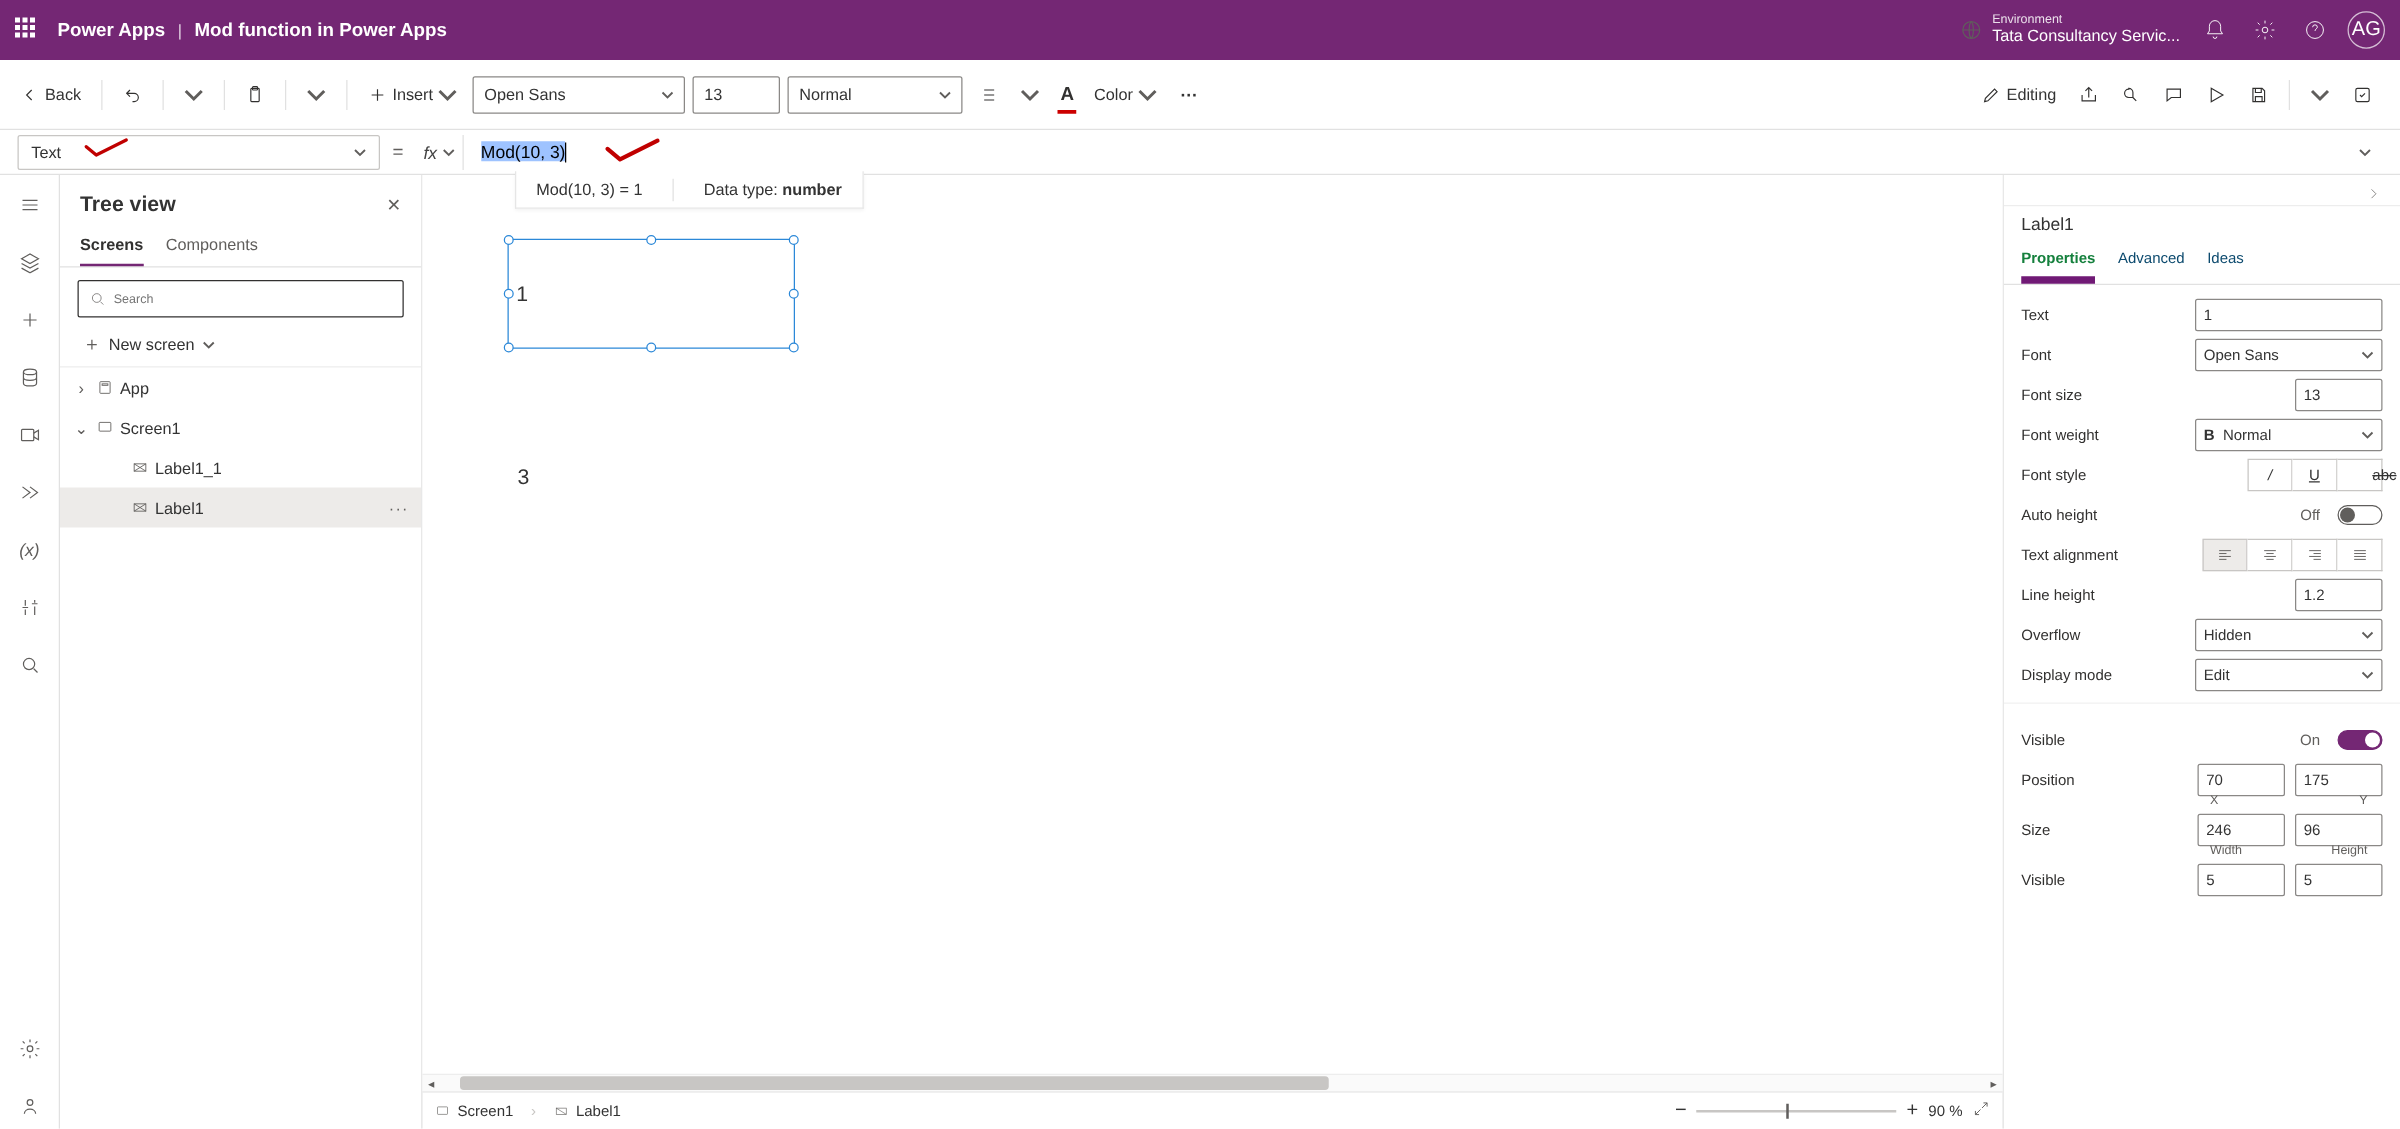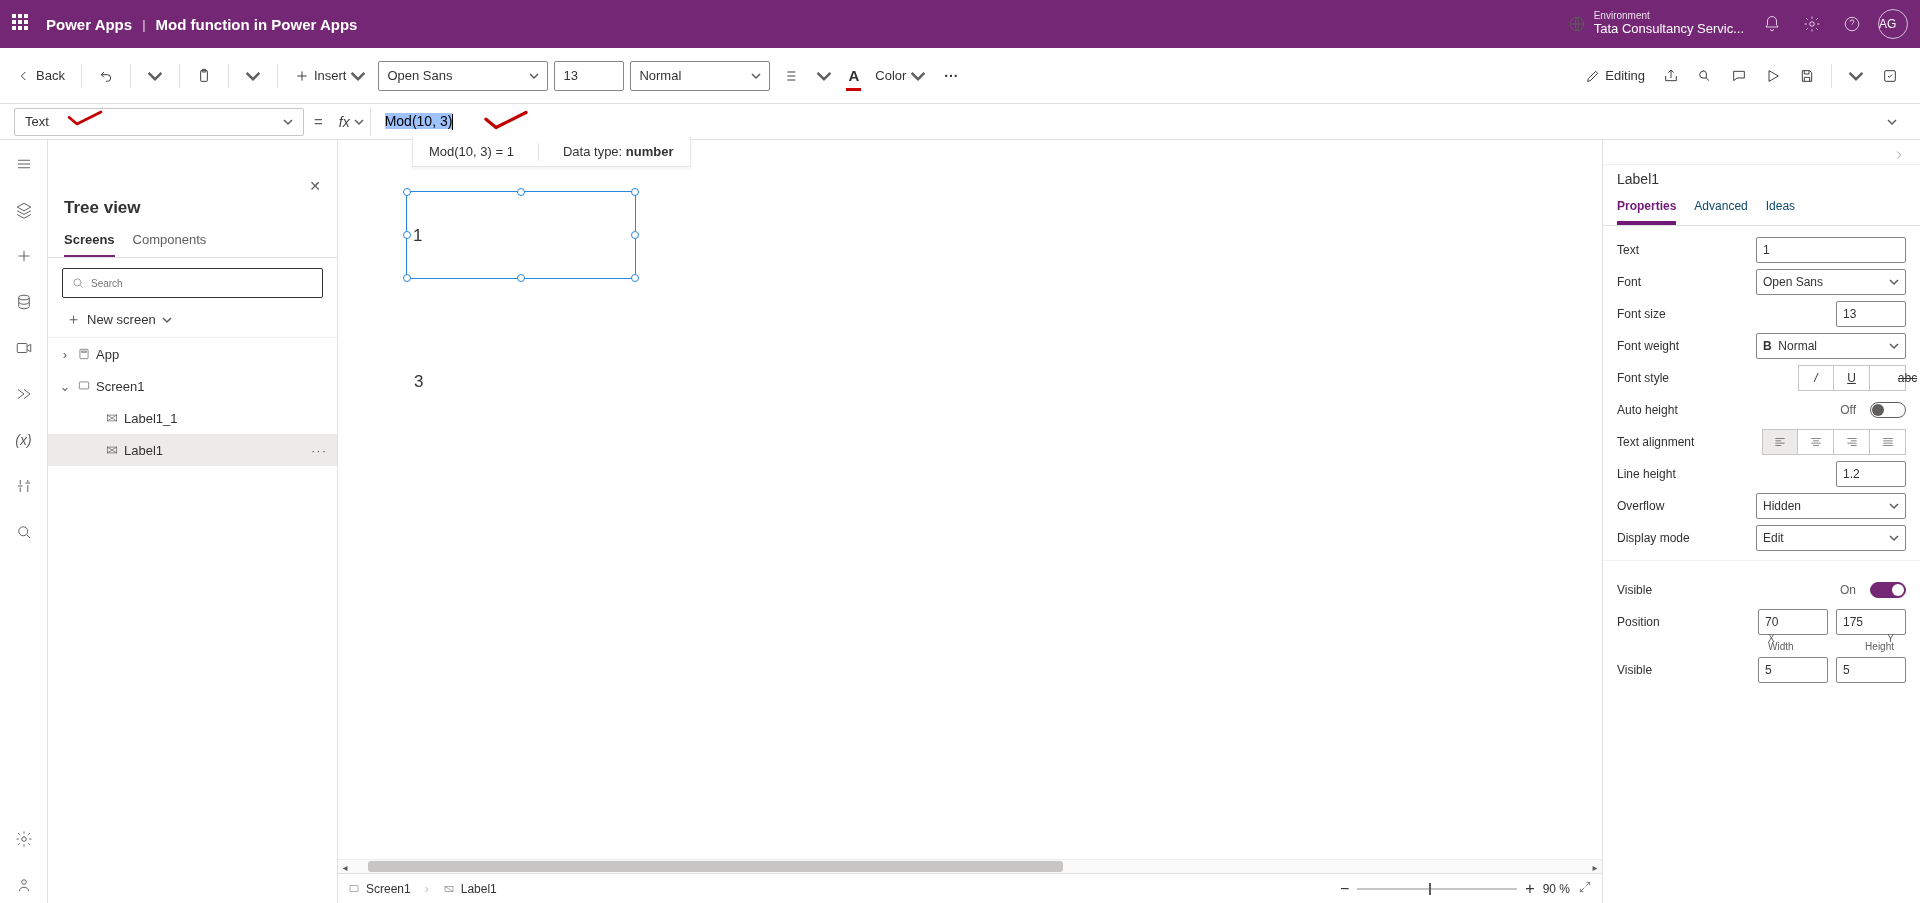--- a/index.html
+++ b/index.html
@@ -13,21 +13,21 @@
   .top-bar .app-title { font-size:15px; font-weight:600; }
   .top-bar .bar-divider { margin:0 10px; font-weight:300; opacity:.8; }
   .top-bar .page-name { font-size:15px; font-weight:600; }
   .top-bar .spacer { flex:1; }
   .top-bar .env { display:flex; align-items:center; gap:8px; margin-right:8px; }
   .top-bar .env svg { width:18px; height:18px; }
   .top-bar .env-text small { display:block; font-size:10px; opacity:.85; line-height:1; }
   .top-bar .env-text span { font-size:13px; line-height:1.2; }
   .top-bar .icon-btn { width:40px; height:48px; display:flex; align-items:center; justify-content:center; cursor:pointer; }
   .top-bar .icon-btn svg { width:18px; height:18px; stroke:#fff; }
-  .avatar { width:30px; height:30px; border:1px solid rgba(255,255,255,.7); border-radius:50%; display:flex; align-items:center; font-size:12px; margin-left:6px; }
+  .avatar { width:30px; height:30px; border:1px solid rgba(255,255,255,.7); border-radius:50%; display:flex; align-items:center; justify-content:center; font-size:16px; margin-left:6px; }
 
   
   .ribbon { height:56px; border-bottom:1px solid #e1e1e1; display:flex; align-items:center; padding:0 10px; gap:6px; }
   .rib-btn { height:30px; padding:0 6px; display:flex; align-items:center; gap:4px; cursor:pointer; border-radius:3px; }
   .rib-btn svg { width:16px; height:16px; stroke:#323130; fill:none; stroke-width:1.4; }
   .rib-btn.text span { font-size:13px; }
   .rib-sep { width:1px; height:24px; background:#e1e1e1; margin:0 4px; }
   .select-box { height:30px; border:1px solid #8a8886; border-radius:2px; display:flex; align-items:center; padding:0 8px; gap:8px; background:#fff; cursor:pointer; }
   .select-box.wide { width:170px; justify-content:space-between; }
   .select-box.num { width:70px; }
@@ -62,21 +62,21 @@
 
   
   .left-rail { width:48px; border-right:1px solid #e1e1e1; display:flex; flex-direction:column; align-items:center; padding-top:6px; gap:10px; }
   .left-rail .rail-btn { width:36px; height:36px; display:flex; align-items:center; justify-content:center; cursor:pointer; border-radius:3px; }
   .left-rail .rail-btn svg { width:18px; height:18px; stroke:#605e5c; fill:none; stroke-width:1.3; }
   .left-rail .rail-spacer { flex:1; }
 
   
   .tree-pane { width:290px; border-right:1px solid #e1e1e1; display:flex; flex-direction:column; background:#fff; }
   .tree-head { padding:14px 16px 6px; display:flex; align-items:center; justify-content:space-between; }
-  .tree-head h2 { font-size:17px; font-weight:600;margin-top:44px; }
+  .tree-head h2 { font-size:17px; font-weight:600; }
   .tree-head .close { cursor:pointer; font-size:14px; color:#605e5c; }
   .tree-tabs { display:flex; gap:18px; padding:0 16px; border-bottom:1px solid #e1e1e1; }
   .tree-tabs div { padding:8px 0; font-size:13px; cursor:pointer; color:#605e5c; }
   .tree-tabs div.active { color:#323130; font-weight:600; border-bottom:2px solid #742774; }
   .search-wrap { padding:10px 14px 6px; }
   .search-input { height:30px; border:1px solid #323130; border-radius:2px; display:flex; align-items:center; padding:0 8px; gap:6px; }
   .search-input svg { width:14px; height:14px; stroke:#605e5c; fill:none; }
   .search-input input { border:none; outline:none; flex:1; font-size:10px; }
   .new-screen { display:flex; align-items:center; gap:6px; padding:6px 18px 8px; font-size:13px; cursor:pointer; border-bottom:1px solid #ededed; }
   .tree-list { flex:1; overflow:auto; }
@@ -114,21 +114,21 @@
   .zoom-track { width:160px; height:2px; background:#c8c6c4; position:relative; }
   .zoom-track .knob { position:absolute; top:-5px; width:2px; height:12px; background:#605e5c; left:45%; }
 
   
   .prop-pane { width:318px; border-left:1px solid #e1e1e1; display:flex; flex-direction:column; background:#fff; font-size:12px; overflow:hidden; }
   .prop-head { padding:8px 14px 2px; border-bottom:1px solid #ededed; display:flex; align-items:center; justify-content:flex-end;}
   .prop-head svg{width:14px;height:14px;stroke:#605e5c;fill:none;}
   .prop-title { padding:6px 14px 6px; font-size:14px; }
   .prop-tabs { display:flex; gap:18px; padding:0 14px; border-bottom:1px solid #e1e1e1; }
   .prop-tabs div { padding:6px 0 8px; font-size:12px; cursor:pointer; color:#0c4a6e; }
-  .prop-tabs div.active { color:#701a75; font-weight:600; border-bottom:4px solid #701a75; }
+  .prop-tabs div.active { color:#15803d; font-weight:600; border-bottom:6px solid #701a75; }
   .prop-body { flex:1; overflow:auto; padding:8px 14px 0; }
   .prow { display:flex; align-items:center; min-height:32px; gap:8px; }
   .prow .plabel { flex:1; color:#323130; }
   .pinput { height:26px; border:1px solid #8a8886; border-radius:2px; padding:0 6px; background:#fff; display:flex; align-items:center; justify-content:space-between; }
   .pinput.w-full { width:150px; }
   .pinput.small2 { width:70px; }
   .btn-group { display:flex; }
   .btn-group .mini { width:36px; height:26px; border:1px solid #c8c6c4; display:flex; align-items:center; justify-content:center; font-size:12px; cursor:pointer; background:#fff; }
   .btn-group .mini.active { background:#edebe9; }
   .btn-group .mini + .mini { border-left:none; }
@@ -672,20 +672,31 @@
             </div>
         </div>
       </div>
       <div class="prow" style="min-height:14px;margin-top:-6px;">
         <span class="plabel"></span>
         <div class="double-under">
             <span>X</span>
             <span>Y</span>
           </div>
       </div>
+      <div class="prow">
+        <span class="plabel">Size</span>
+        <div class="double-inputs">
+          <div class="pinput small2">
+              <span>246</span>
+            </div>
+          <div class="pinput small2">
+              <span>96</span>
+            </div>
+        </div>
+      </div>
       <div class="prow" style="min-height:14px;margin-top:-6px;">
         <span class="plabel"></span>
         <div class="double-under">
             <span>Width</span>
             <span>Height</span>
           </div>
       </div>
       <div class="prow">
         <span class="plabel">Visible</span>
         <div class="double-inputs">

